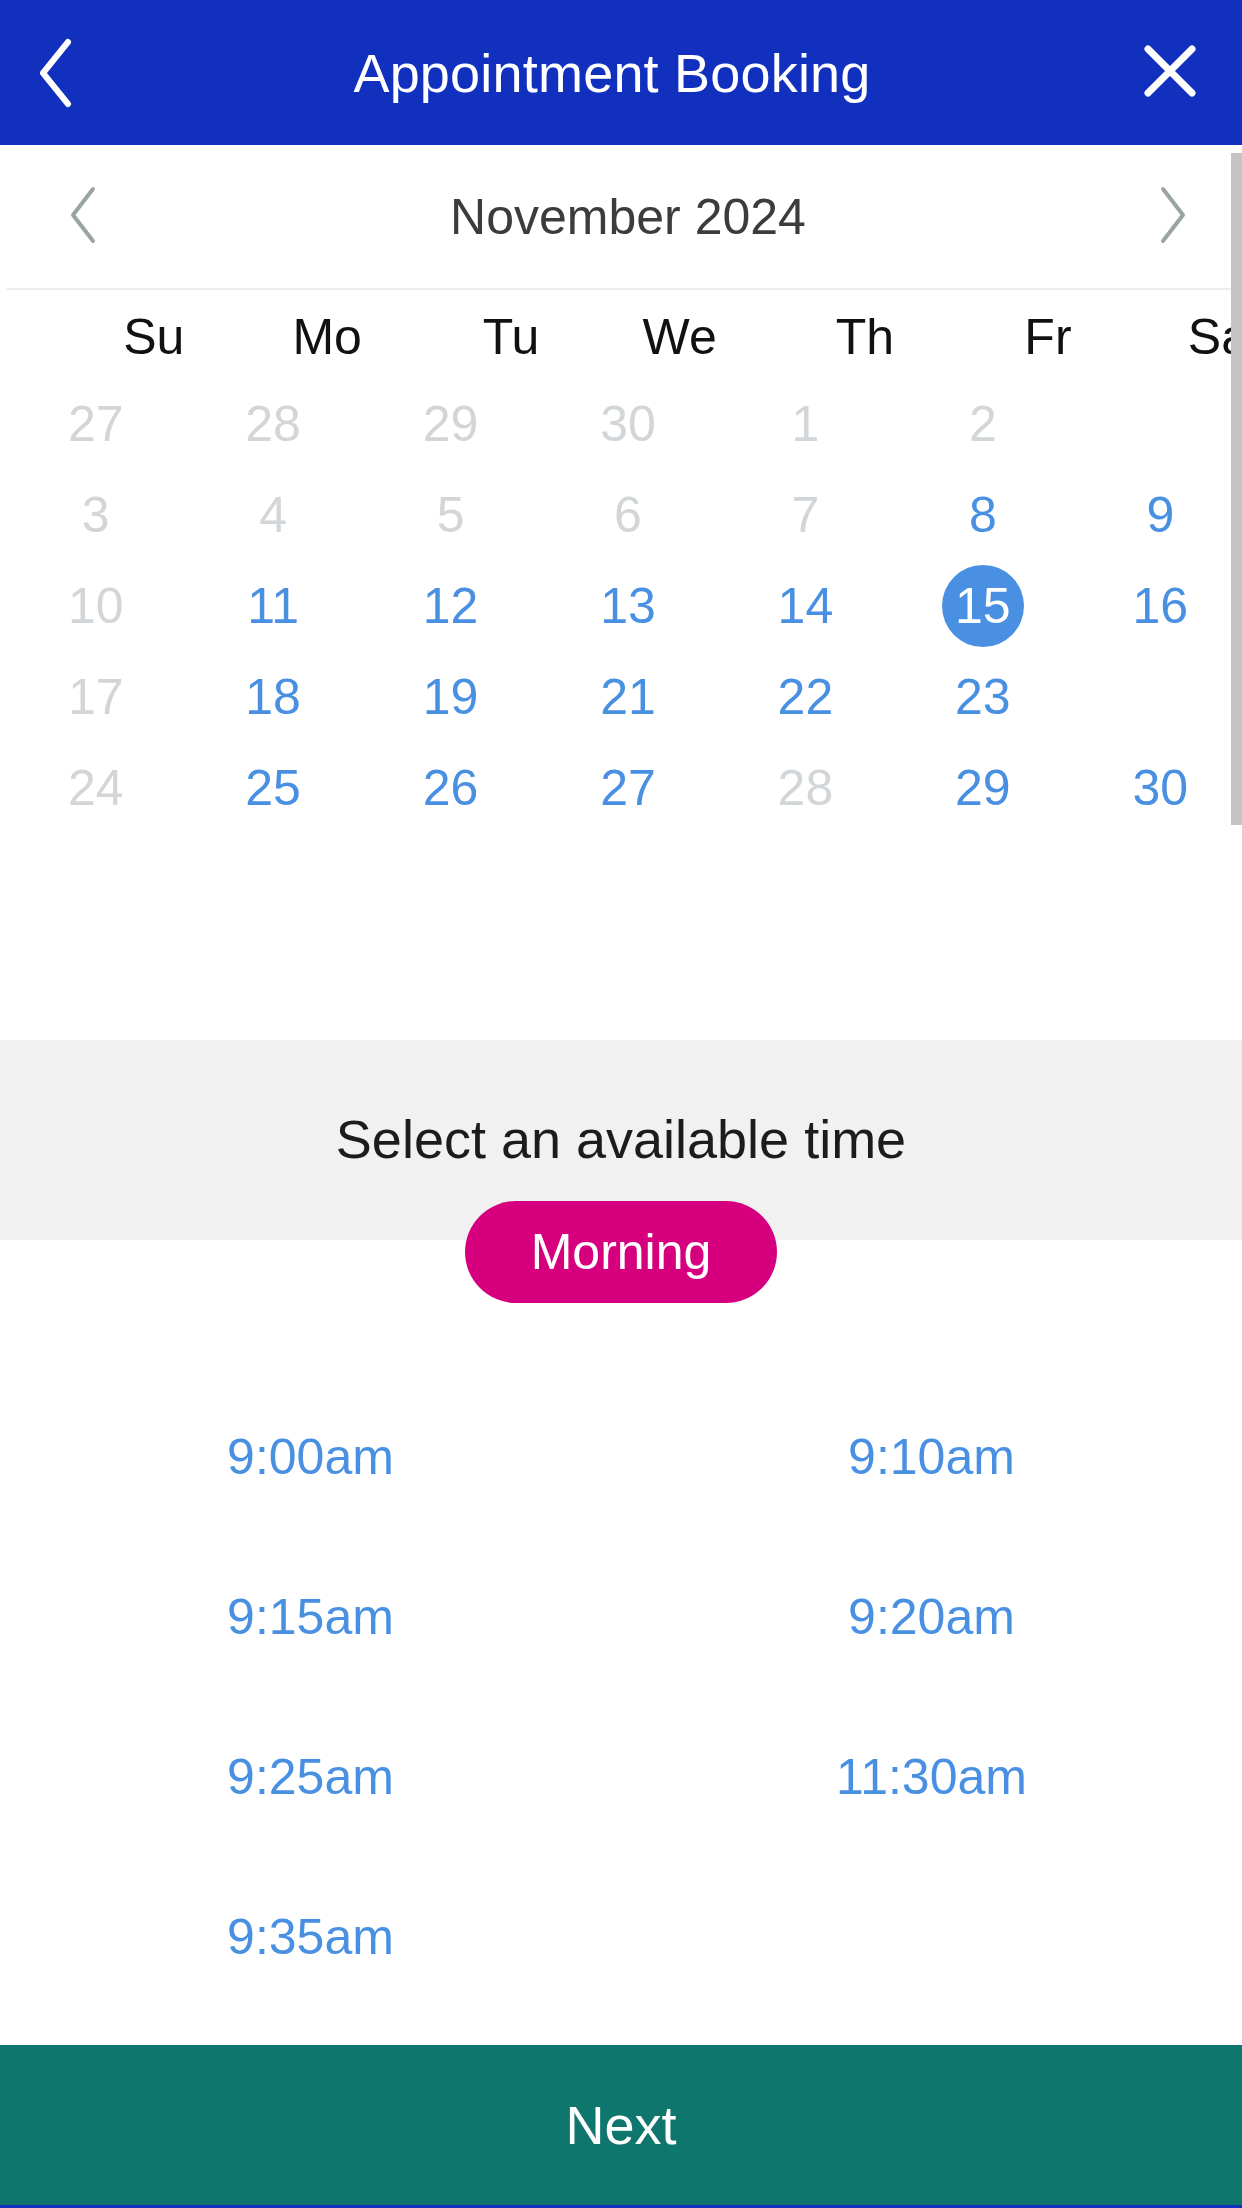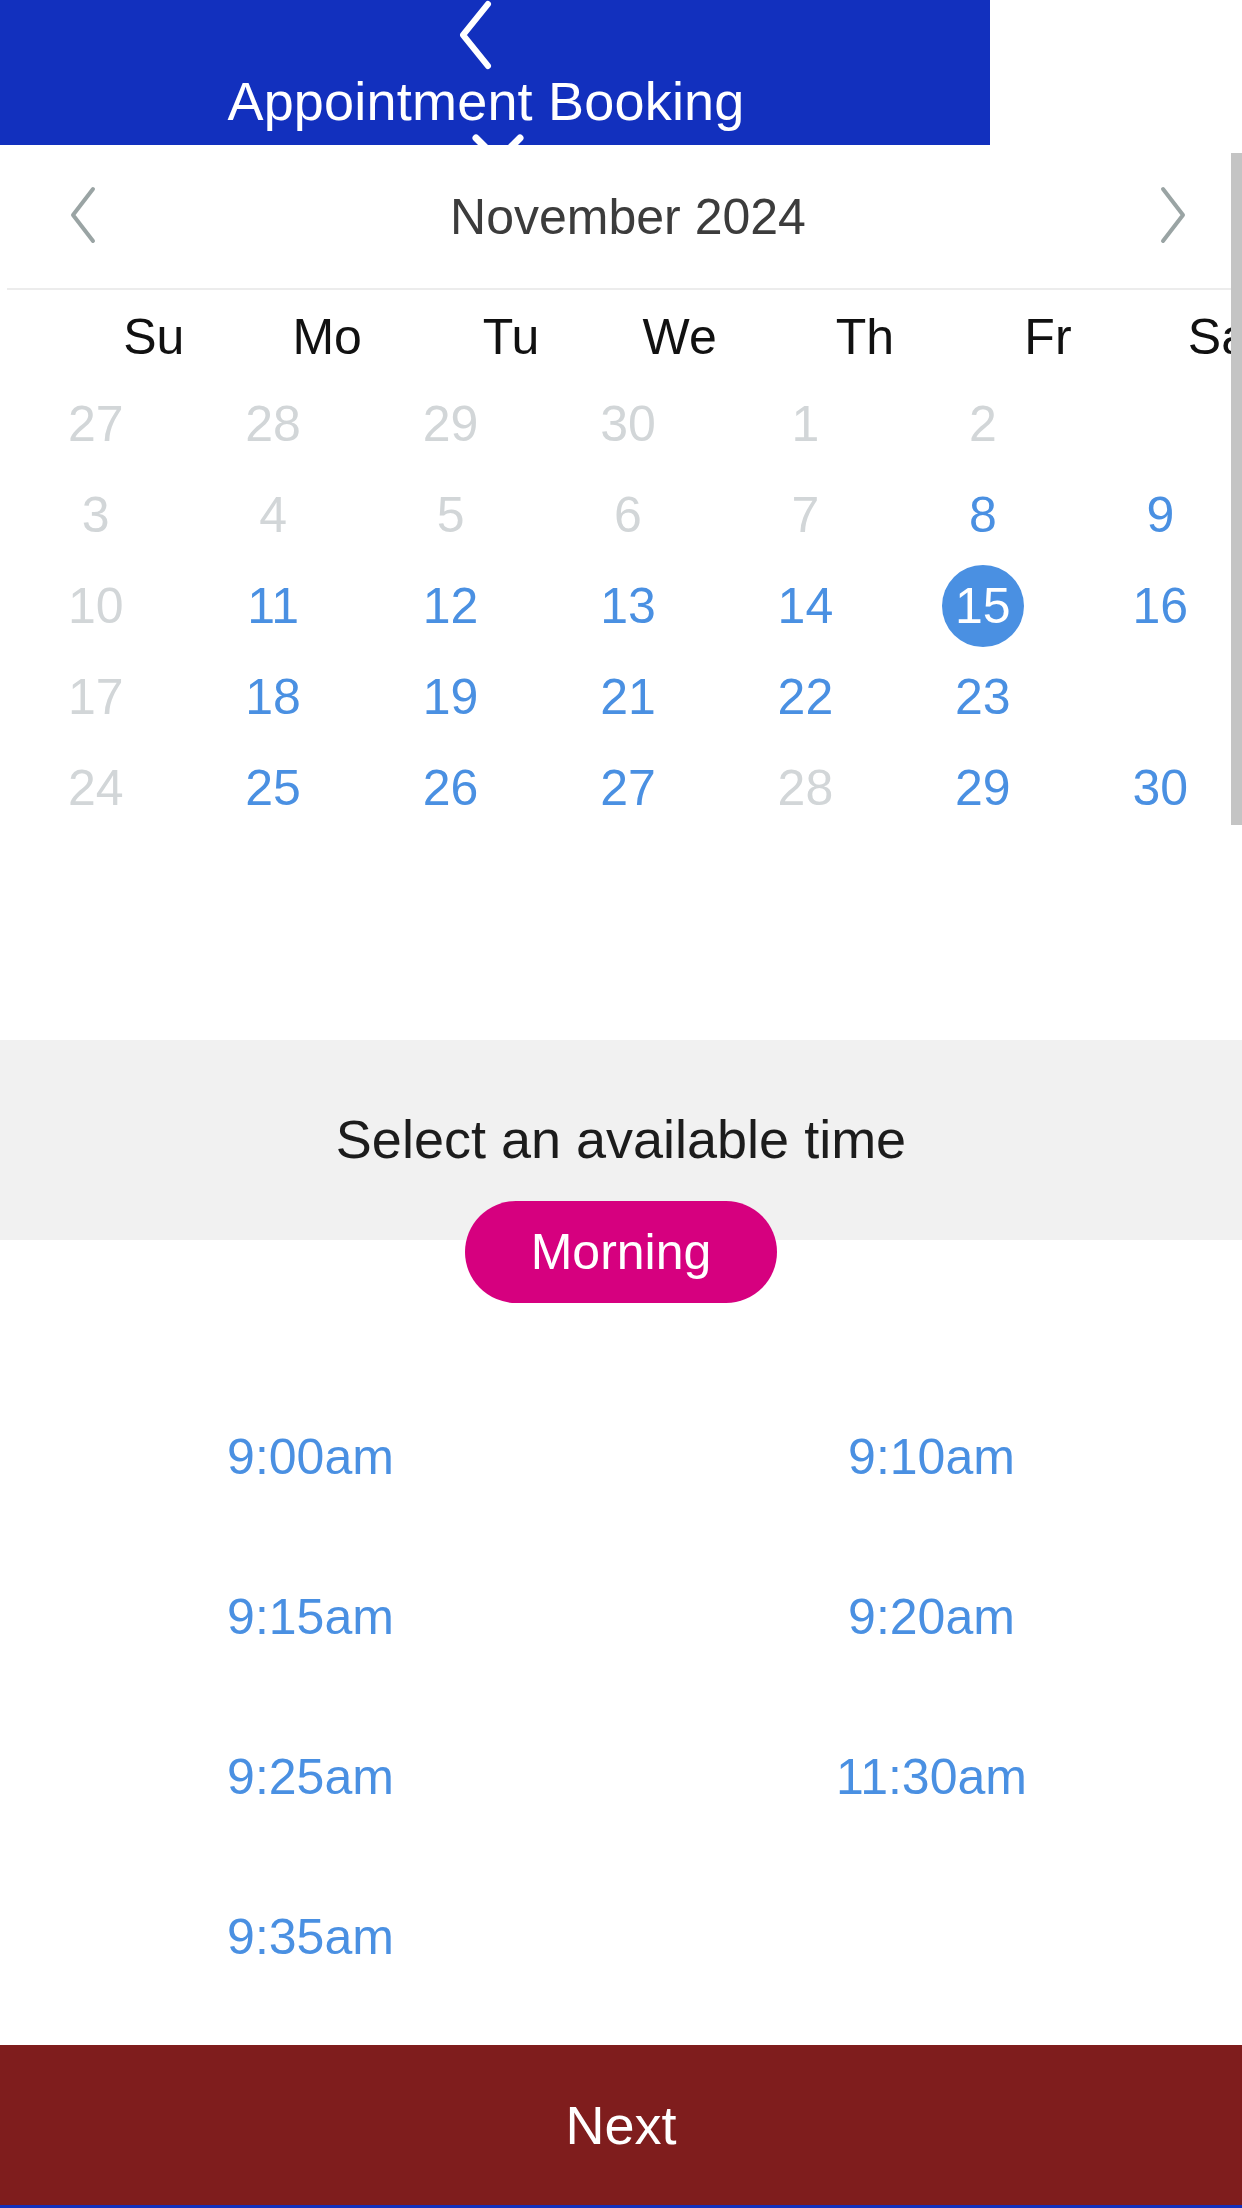--- a/index.html
+++ b/index.html
@@ -12,29 +12,28 @@
     background: #ffffff;
     font-family: "Liberation Sans", sans-serif;
     overflow: hidden;
     position: relative;
   }
 
   
   .app-header {
     position: absolute;
     top: 0; left: 0;
-    width: 990px;
+    width: 1242px;
     height: 145px;
     background: #1230be;
     display: flex;
     align-items: center;
     justify-content: space-between;
     box-sizing: border-box;
     padding: 0 44px 0 36px;
-    flex-direction: column;
   }
   .hdr-back {
     width: 70px;
     height: 90px;
     display: flex;
     align-items: center;
     justify-content: flex-start;
     cursor: pointer;
   }
   .hdr-back svg { display: block; }
@@ -205,21 +204,21 @@
     cursor: pointer;
   }
 
   
   .next-button {
     position: absolute;
     left: 0;
     top: 2045px;
     width: 1242px;
     height: 160px;
-    background: #7f1d1d;
+    background: #0f766e;
     color: #ffffff;
     font-size: 54px;
     display: flex;
     align-items: center;
     justify-content: center;
     border: none;
     cursor: pointer;
     font-family: "Liberation Sans", sans-serif;
   }
   .bottom-rule {

